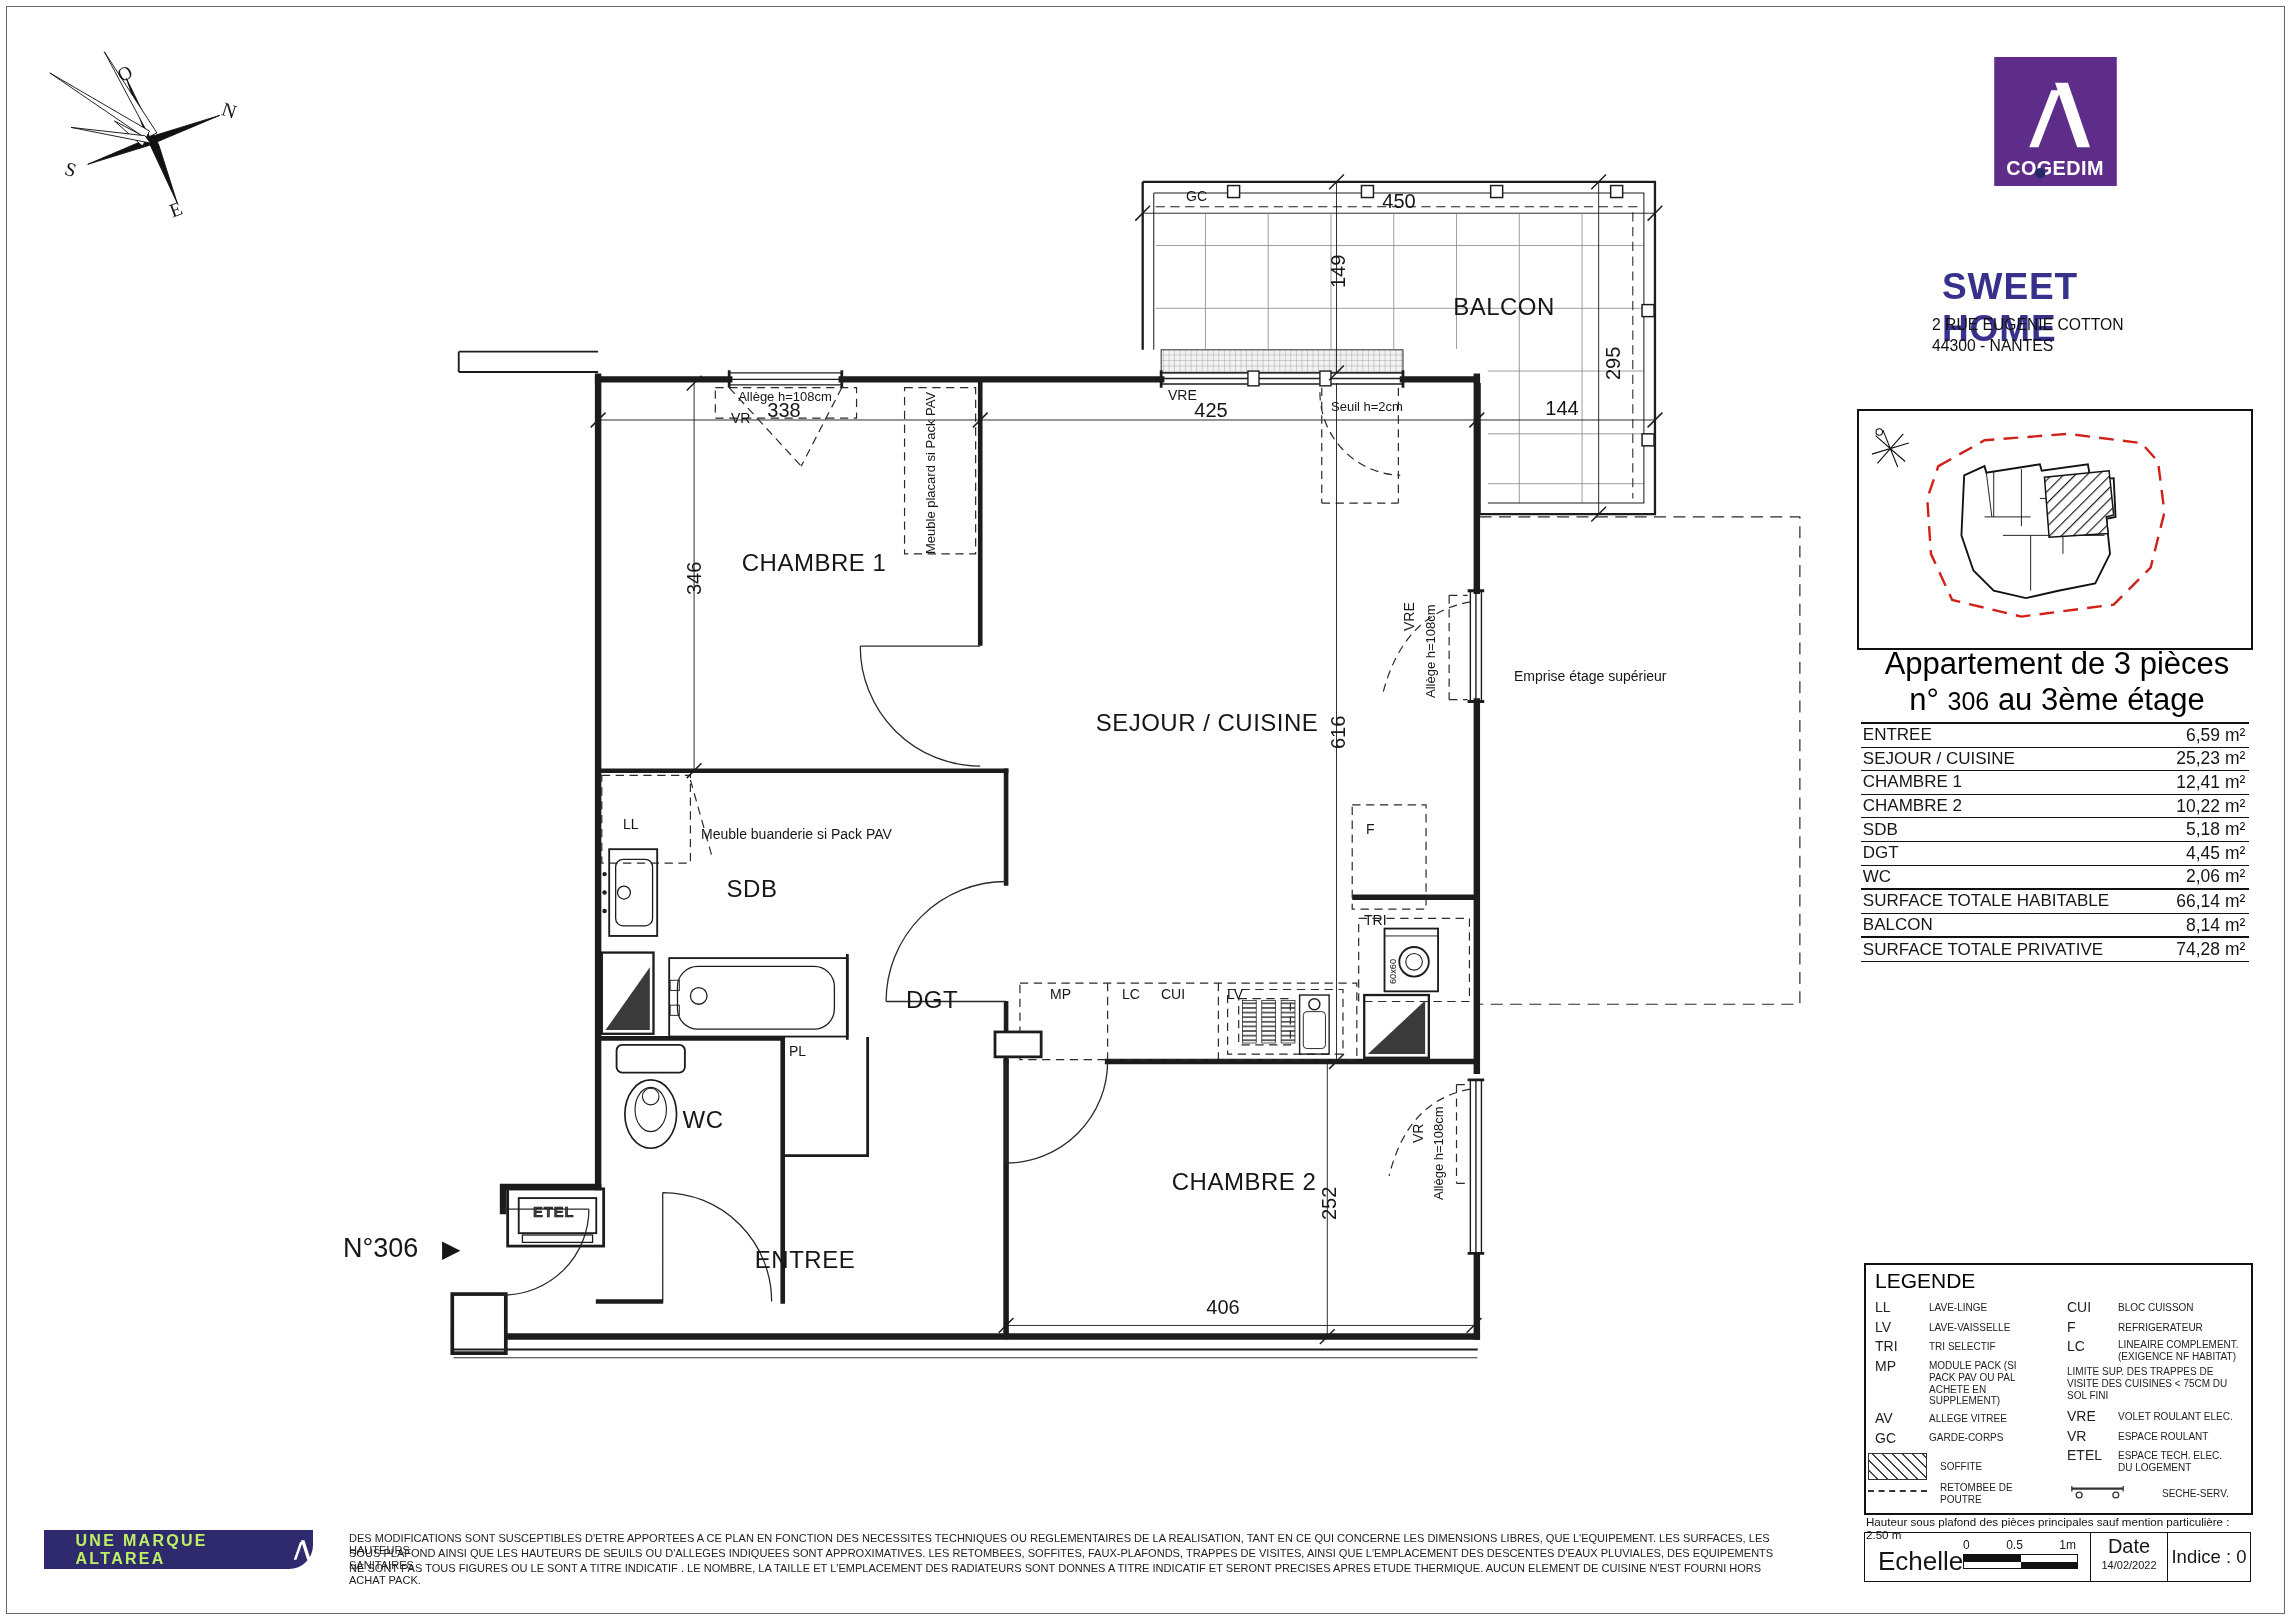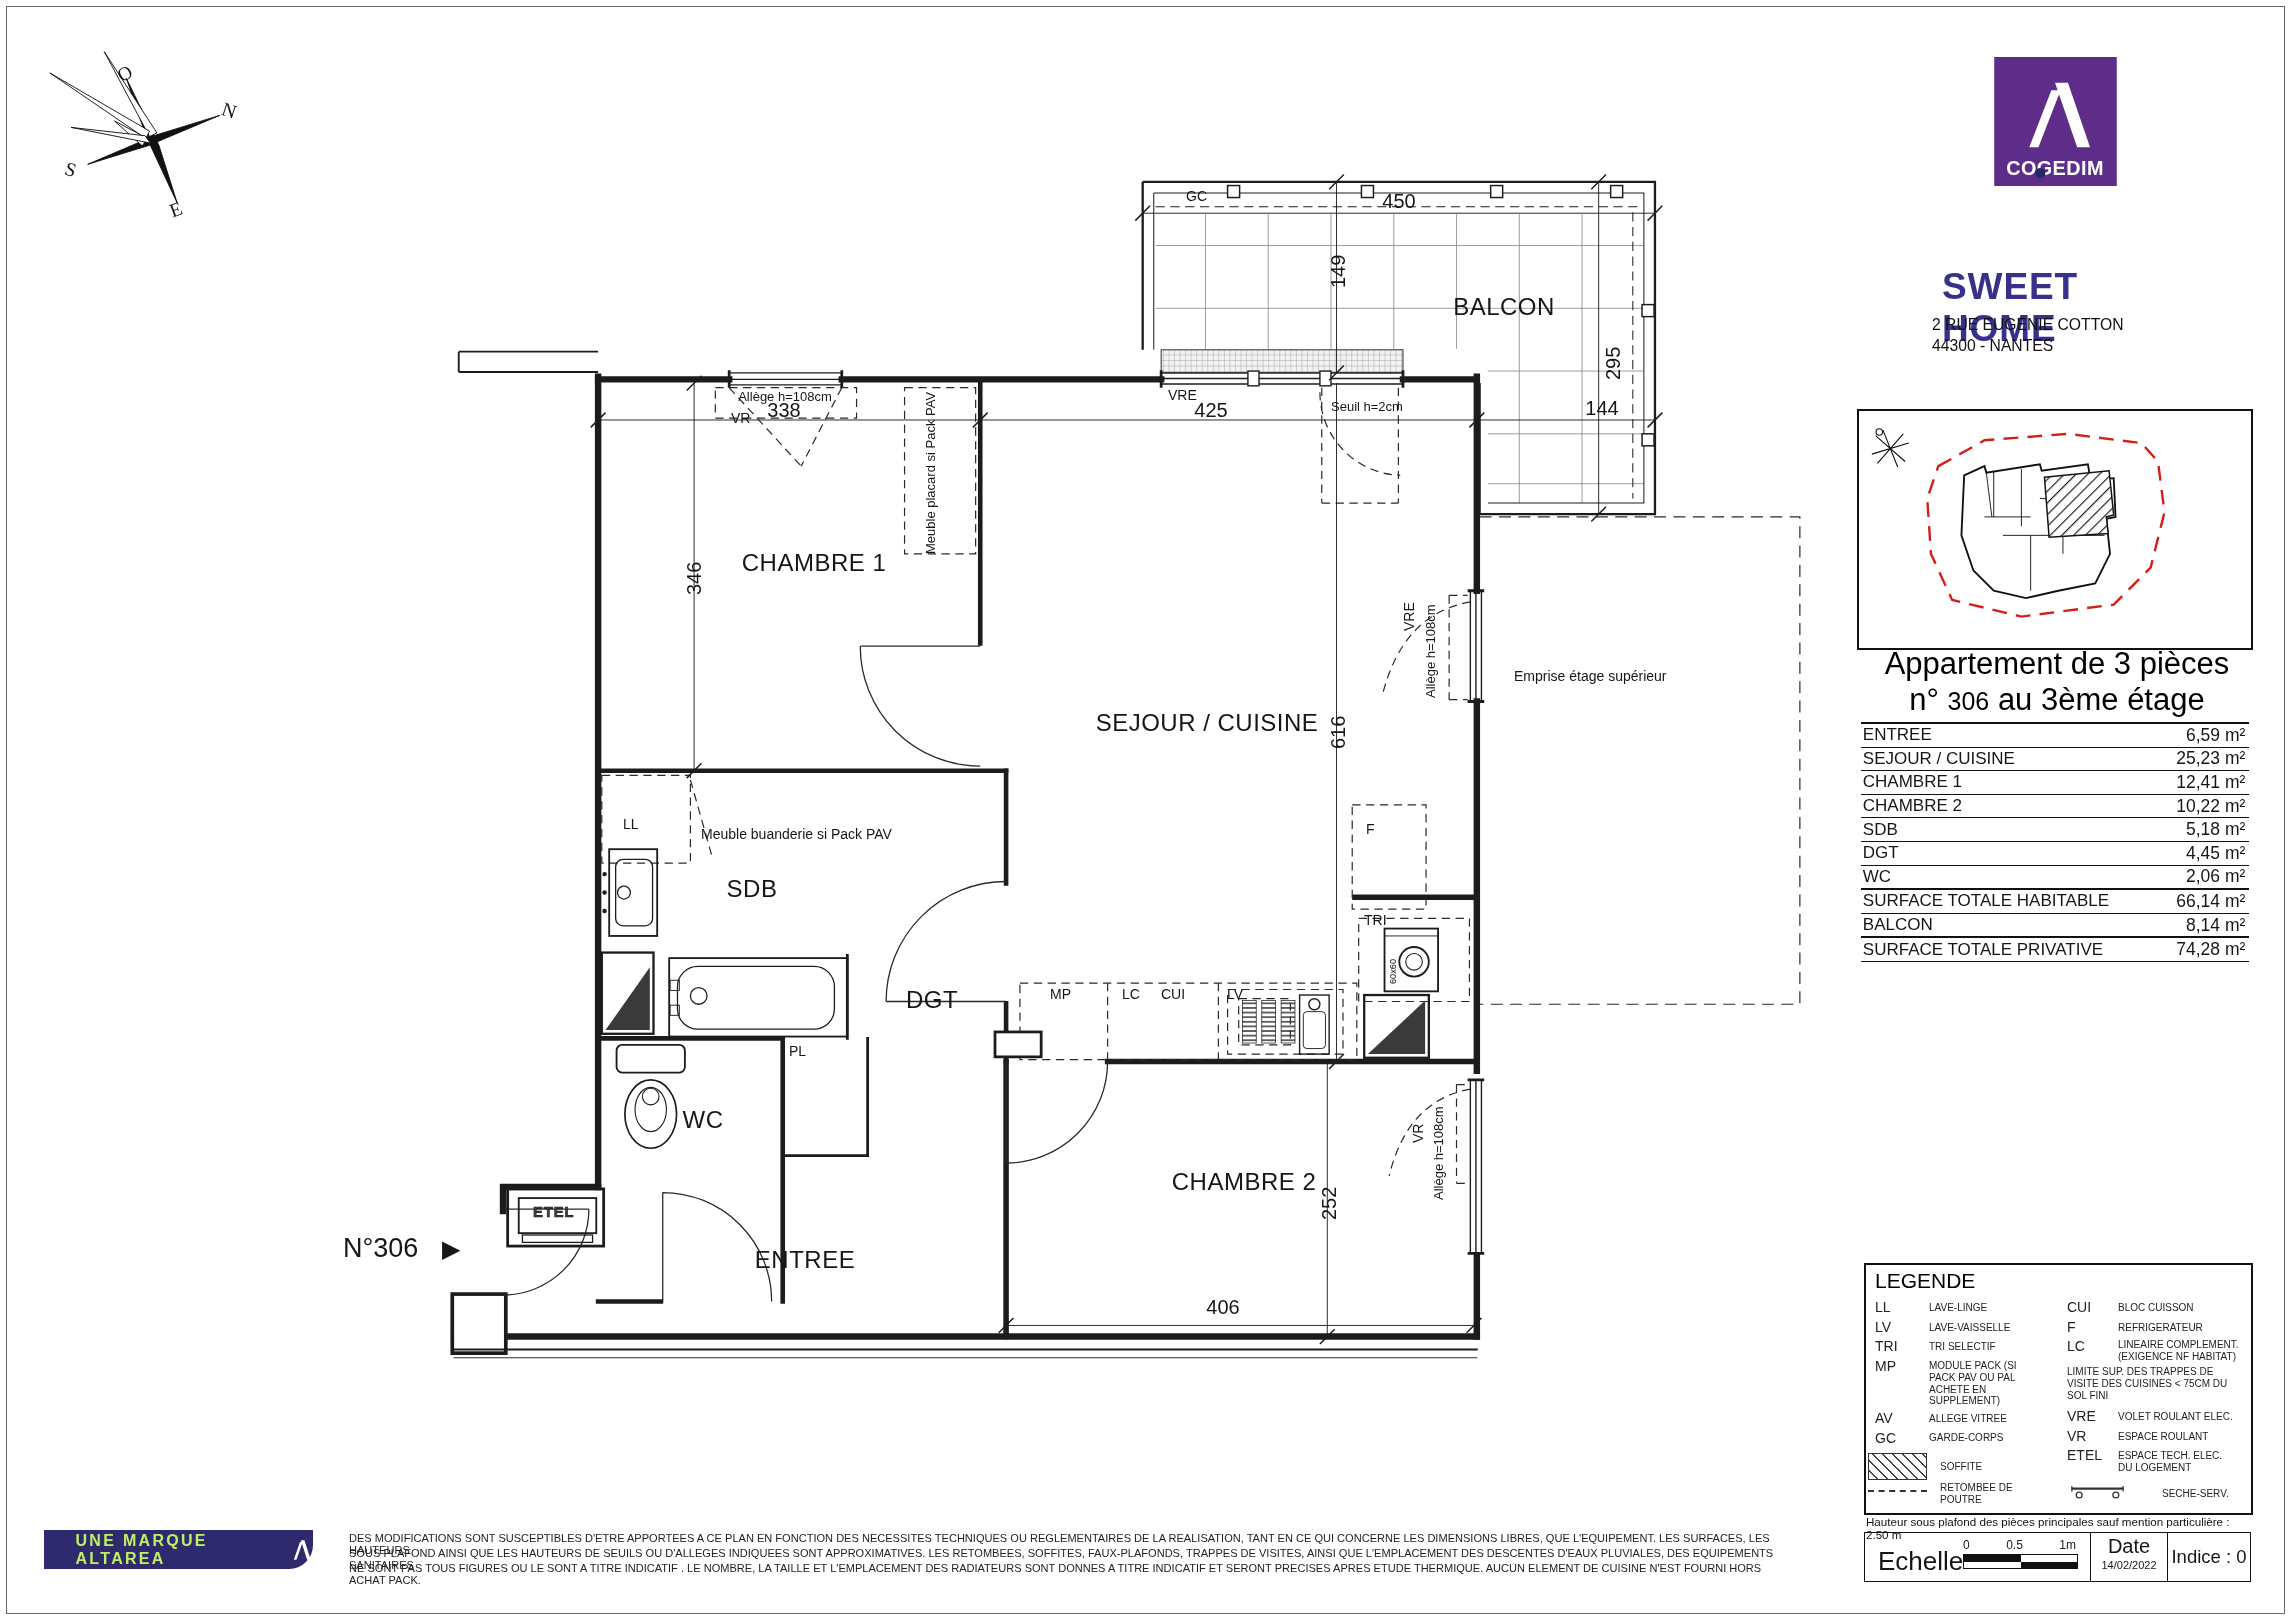--- a/index.html
+++ b/index.html
@@ -302,21 +302,21 @@
   <span class="lbl room ctr" style="left:1207px;top:709px;">SEJOUR / CUISINE</span>
   <span class="lbl room ctr" style="left:752px;top:875px;">SDB</span>
   <span class="lbl room ctr" style="left:932px;top:986px;">DGT</span>
   <span class="lbl room ctr" style="left:703px;top:1106px;">WC</span>
   <span class="lbl room ctr" style="left:805px;top:1246px;">ENTREE</span>
   <span class="lbl room ctr" style="left:1244px;top:1168px;">CHAMBRE 2</span>
 
   <span class="lbl dim ctr" style="left:1399px;top:190px;">450</span>
   <span class="lbl dim vrt" style="left:1327px;top:288px;">149</span>
   <span class="lbl dim vrt" style="left:1602px;top:380px;">295</span>
-  <span class="lbl dim ctr" style="left:1562px;top:397px;margin-left:40px;">144</span>
+  <span class="lbl dim ctr" style="left:1562px;top:397px;">144</span>
   <span class="lbl dim ctr" style="left:1211px;top:399px;">425</span>
   <span class="lbl dim ctr" style="left:784px;top:399px;">338</span>
   <span class="lbl dim vrt" style="left:683px;top:595px;">346</span>
   <span class="lbl dim vrt" style="left:1327px;top:749px;">616</span>
   <span class="lbl dim vrt" style="left:1318px;top:1220px;">252</span>
   <span class="lbl dim ctr" style="left:1223px;top:1296px;">406</span>
 
   <span class="lbl ann2" style="left:1186px;top:188px;">GC</span>
   <span class="lbl ann2" style="left:1168px;top:387px;">VRE</span>
   <span class="lbl ann" style="left:1331px;top:399px;">Seuil h=2cm</span>

